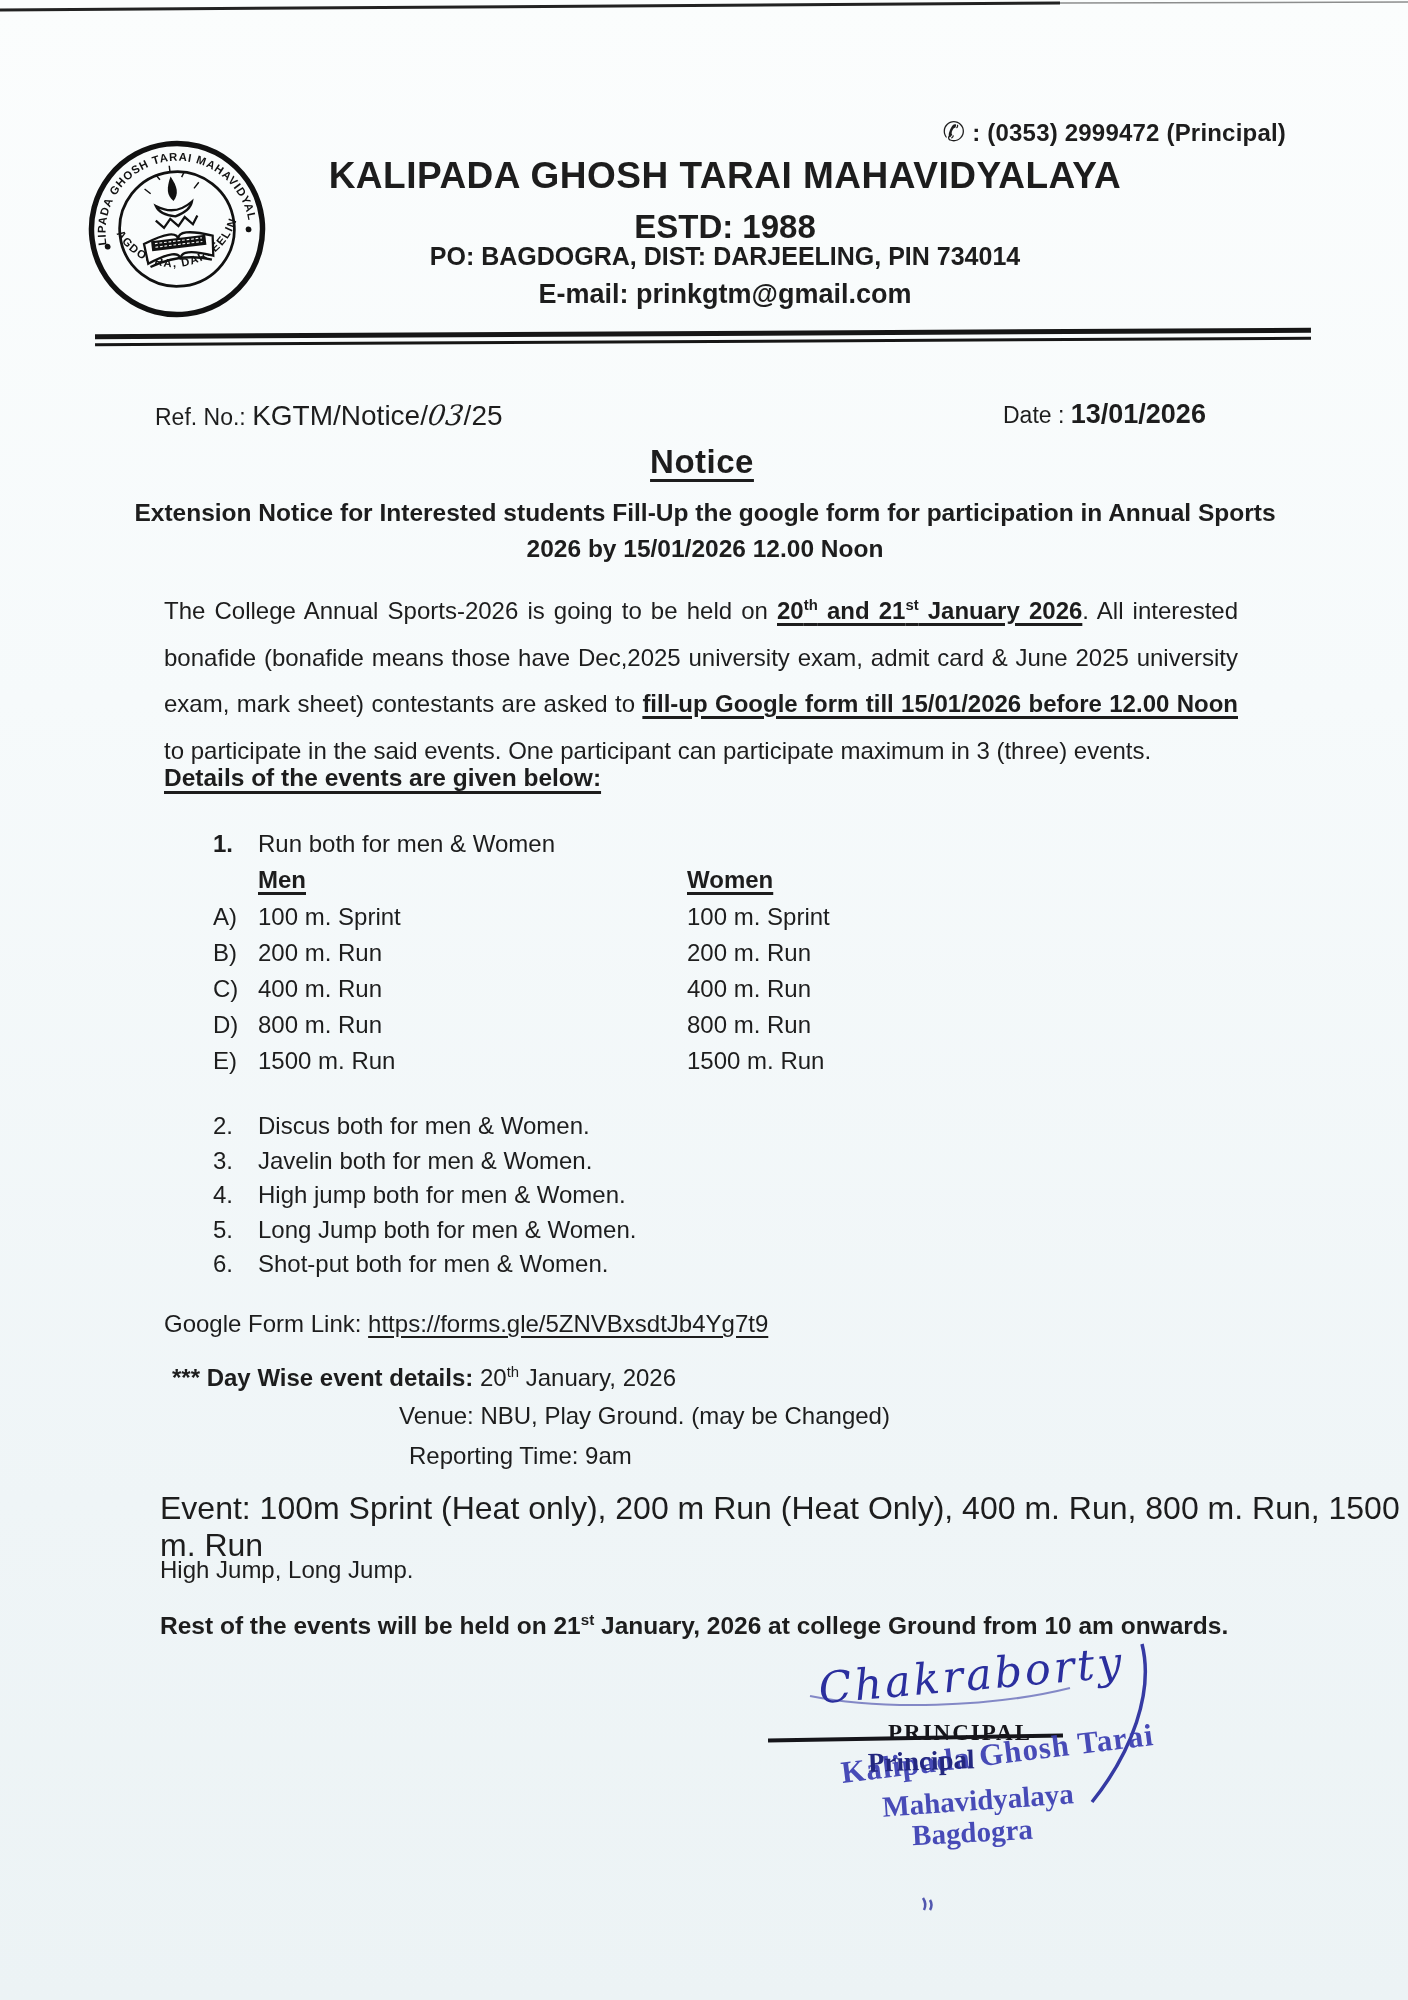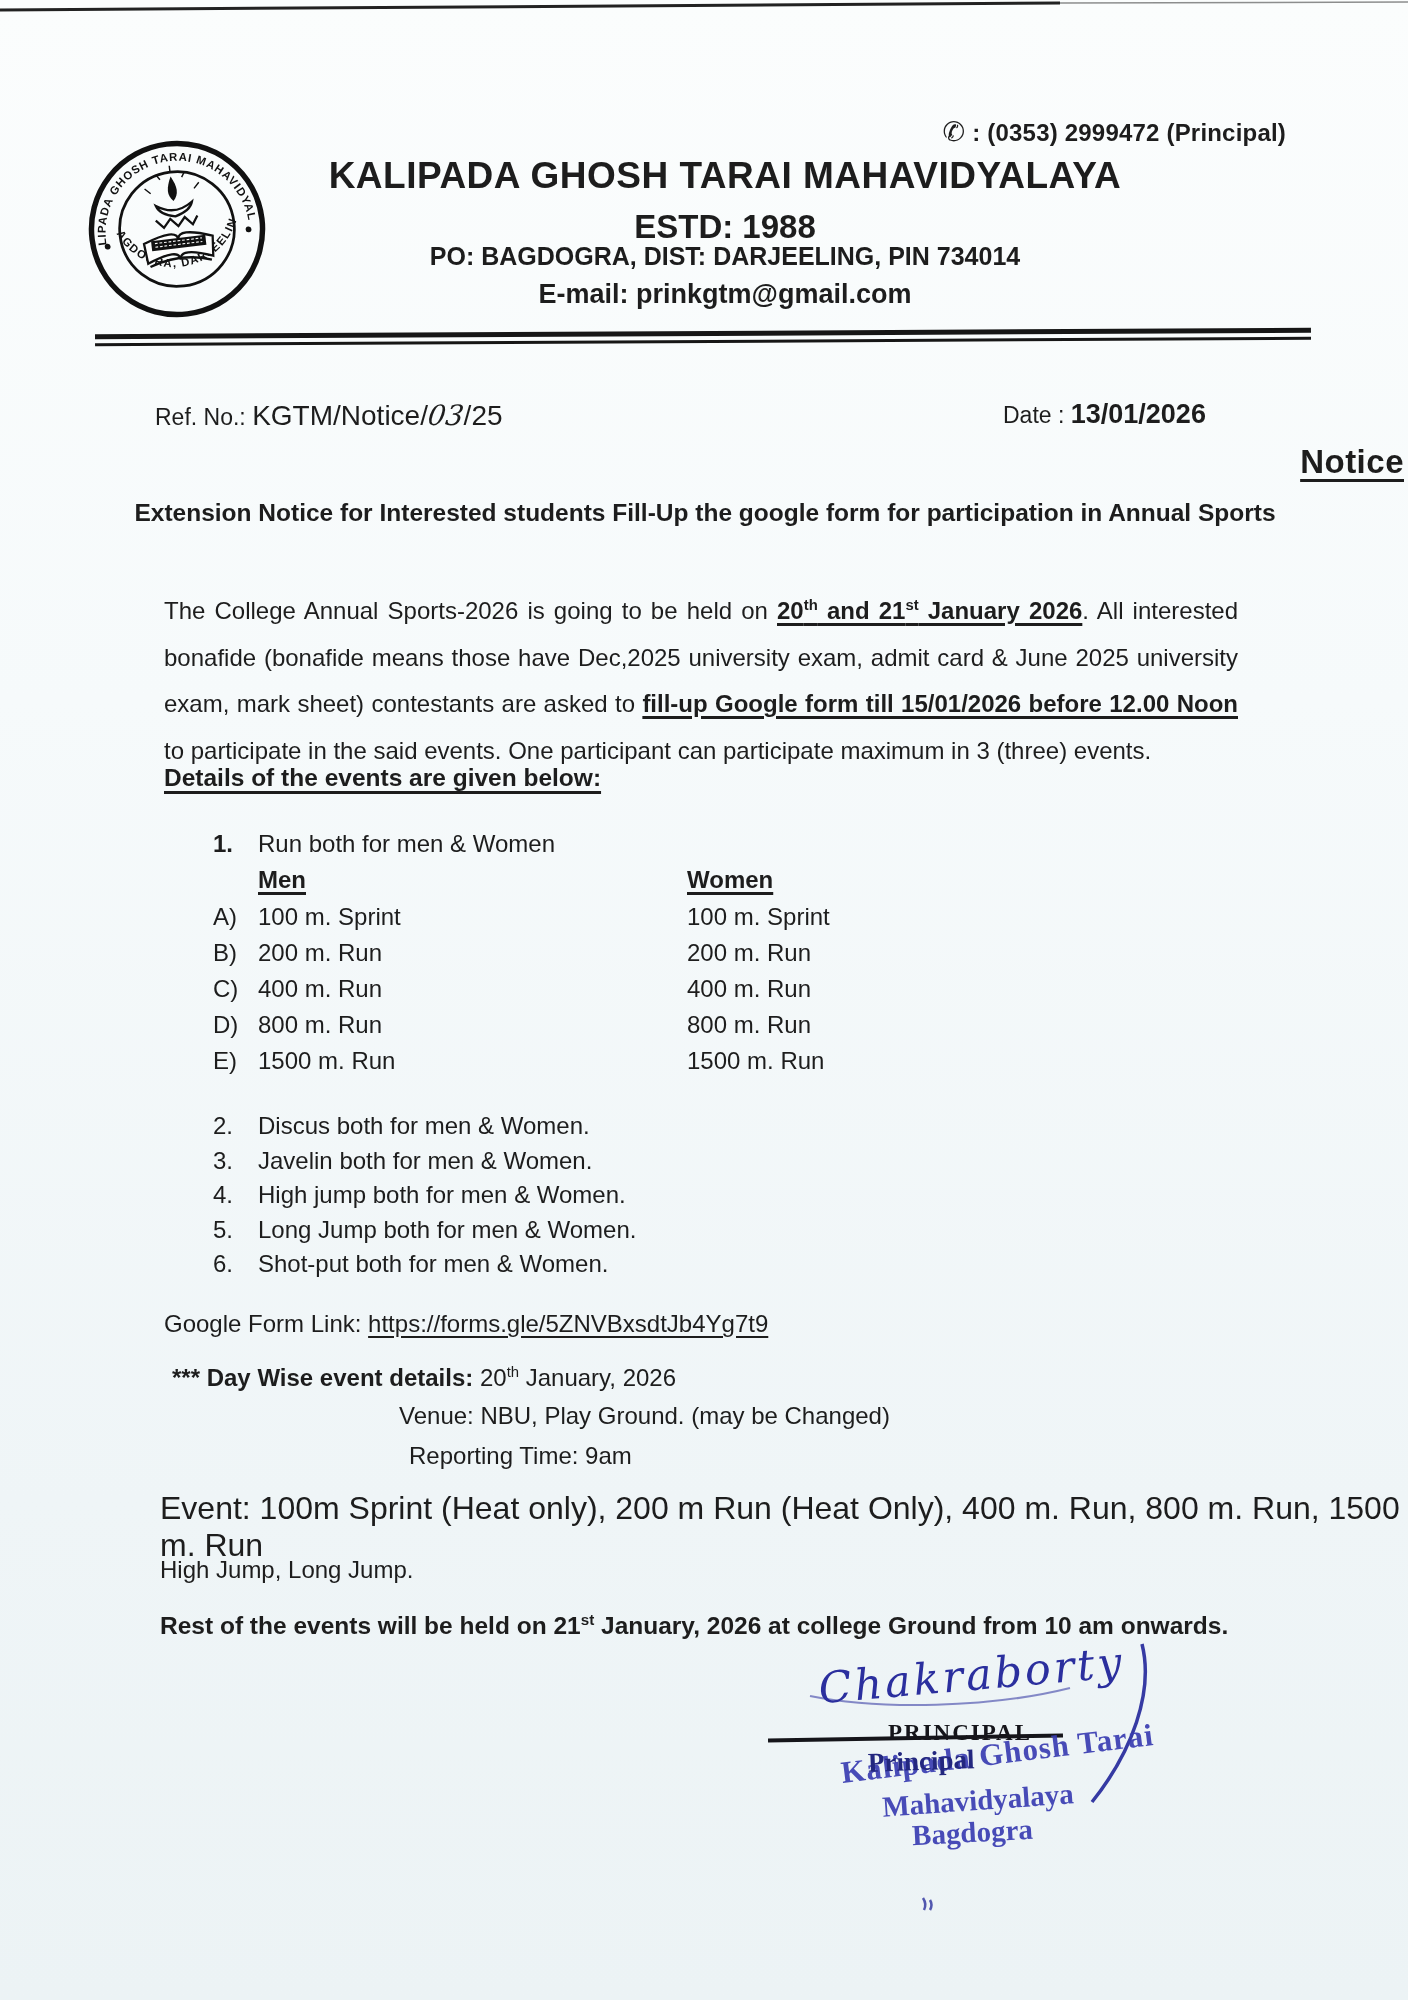--- a/index.html
+++ b/index.html
@@ -24,21 +24,21 @@
   .divider{top:331px;left:95px;width:1216px;transform:rotate(-.3deg);}
   .divider .l1{height:5px;background:#161616;}
   .divider .l2{height:3px;background:#161616;margin-top:4px;}
   
   .ref{top:399px;left:155px;font-size:23px;}
   .ref .big{font-size:28px;}
   .ref .hand{font-style:italic;font-family:"DejaVu Serif",serif;transform:skewX(-8deg);display:inline-block;}
   .date{top:399px;left:1003px;font-size:23px;text-align:right;}
   .date .big{font-size:27px;font-weight:700;}
   
-  .title{top:443px;left:0;width:1404px;font-size:33px;font-weight:700;letter-spacing:.5px;text-align:right;}
+  .title{top:443px;left:0;width:1404px;font-size:33px;font-weight:700;letter-spacing:.5px;}
   .title span{text-decoration:underline;text-decoration-thickness:3px;text-underline-offset:6px;}
   .subtitle{top:495px;left:120px;width:1170px;font-size:24.5px;font-weight:700;line-height:36px;}
   
   .para{top:588px;left:164px;width:1074px;font-size:24px;line-height:46.5px;text-align:justify;}
   .details-h{top:764px;left:164px;font-size:24.5px;font-weight:700;text-decoration:underline;text-decoration-thickness:2.5px;text-underline-offset:5px;}
   
   .num-col{position:absolute;left:213px;}
   .txt-col{position:absolute;left:258px;}
   .women-col{position:absolute;left:687px;}
   .evt{font-size:24px;}
@@ -120,20 +120,21 @@
   <span>Ref. No.:</span>
   <span class="big"><span>KGTM/Notice/</span><span class="hand">03</span><span>/25</span></span>
 </div>
 <div class="abs date">
   <span>Date : </span><span class="big">13/01/2026</span>
 </div>
 
 <div class="abs title center"><span>Notice</span></div>
 <div class="abs subtitle center">
   <div>Extension Notice for Interested students Fill-Up the google form for participation in Annual Sports</div>
+  <div>2026 by 15/01/2026 12.00 Noon</div>
 </div>
 
 <div class="abs para"><span>The College Annual Sports-2026 is going to be held on </span><span class="bu"><span>20</span><sup>th</sup><span> and 21</span><sup>st</sup><span> January 2026</span></span><span>.  All interested bonafide (bonafide means those have Dec,2025 university exam, admit card &amp; June 2025 university exam, mark sheet) contestants are asked to </span><span class="bu">fill-up Google form till 15/01/2026 before 12.00 Noon</span><span> to participate in the said events. One participant can participate maximum in 3 (three) events.</span></div>
 
 <div class="abs details-h">Details of the events are given below:</div>
 
 <div class="abs evt" style="top:830px;left:0;width:100%;">
   <span class="num-col b">1.</span>
   <span class="txt-col">Run both for men &amp; Women</span>
 </div>

